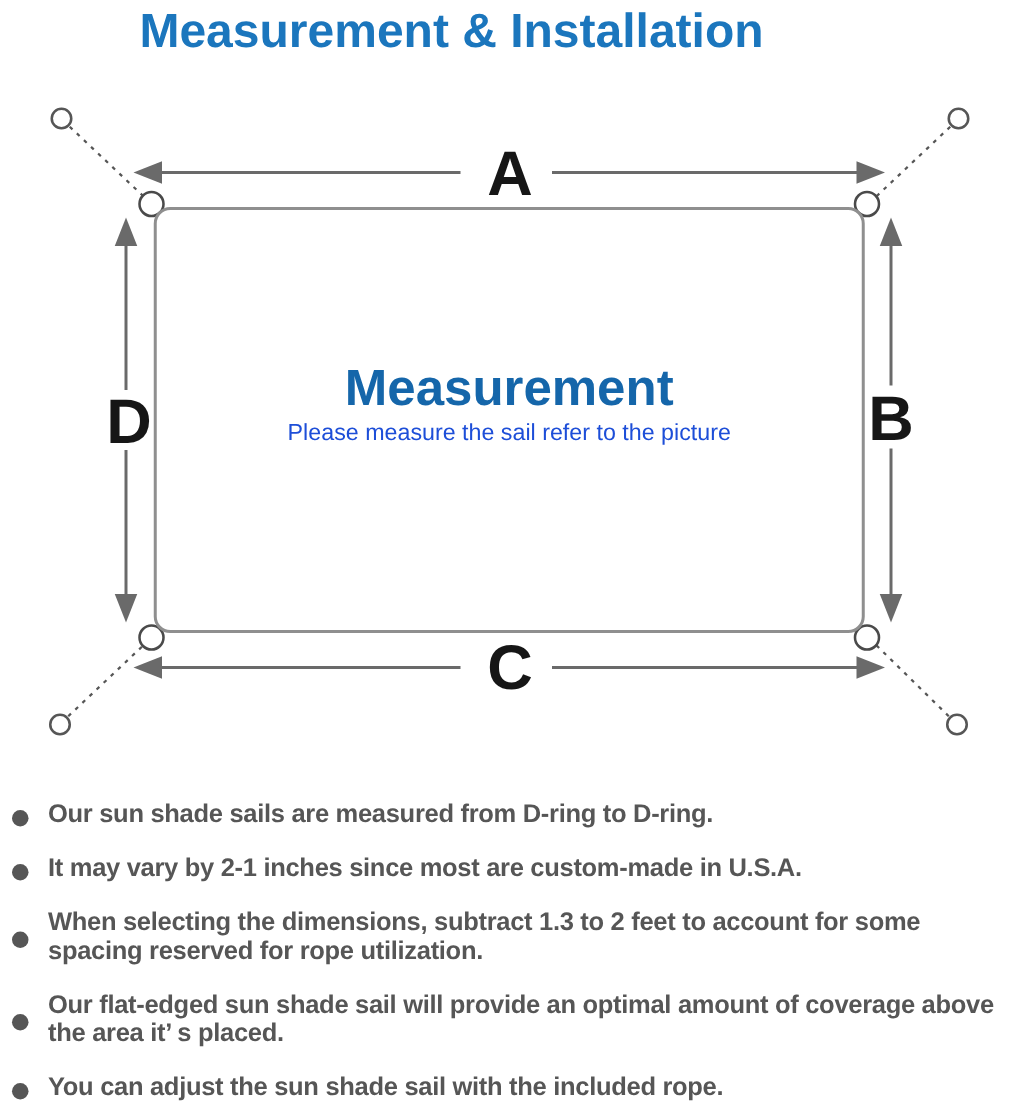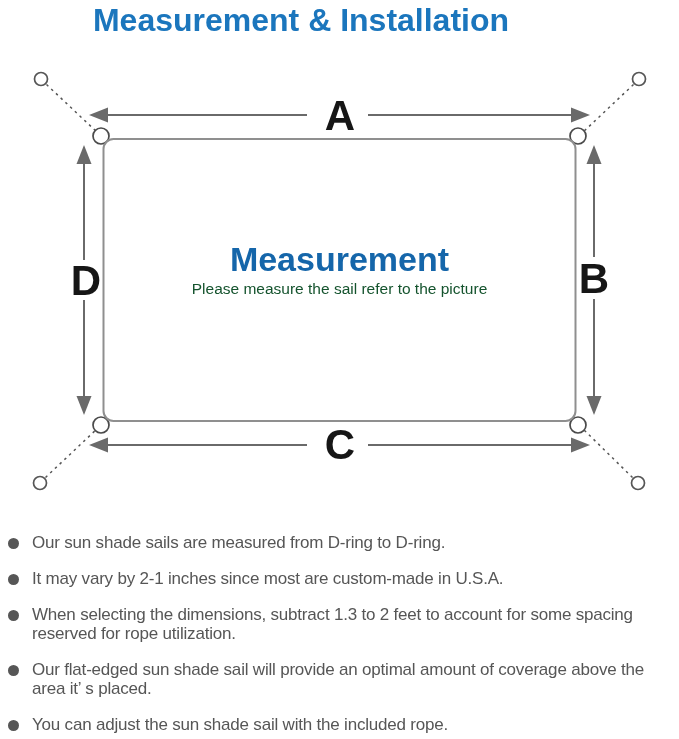--- a/index.html
+++ b/index.html
@@ -10,26 +10,26 @@
   .page-title{
     position:absolute;top:0;left:0;width:602px;text-align:center;
     font-size:32px;font-weight:bold;color:#1b76bd;letter-spacing:0px;margin:0;
     line-height:40px;
   }
   .diagram-svg{position:absolute;top:60px;left:0;}
   .center-text{
     position:absolute;top:242px;left:103px;width:473px;text-align:center;
   }
   .center-text h2{margin:0;font-size:34px;font-weight:bold;color:#1566aa;line-height:34px;}
-  .center-text p{margin:4px 0 0 0;font-size:15.5px;color:#14532d;line-height:18px;}
+  .center-text p{margin:4px 0 0 0;font-size:15.5px;color:#1d4ed8;line-height:18px;}
   .notes{
     position:absolute;top:533px;left:8px;width:671px;
     display:flex;flex-direction:column;gap:17px;
   }
-  .note{display:flex;align-items:flex-start;}
+  .note{display:flex;align-items:center;font-weight:bold;}
   .dot{
     flex:none;width:11px;height:11px;border-radius:50%;background:#565656;
     margin:5px 13px 0 0;
   }
   .note-text{
     margin:0;font-size:17px;line-height:19px;color:#565656;letter-spacing:-0.2px;
     padding-right:2px;
   }
 </style>
 </head>

